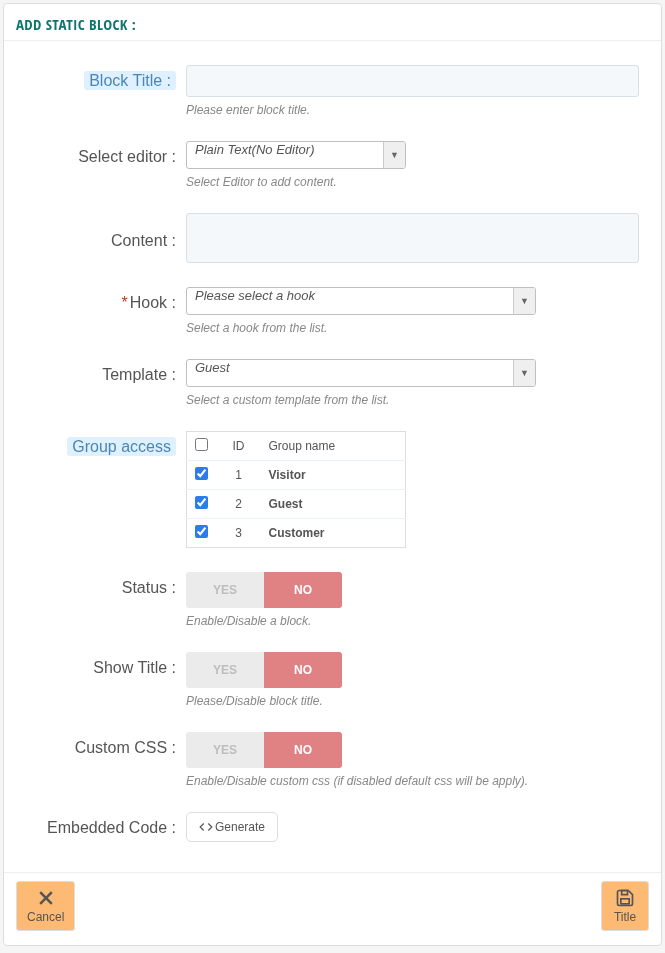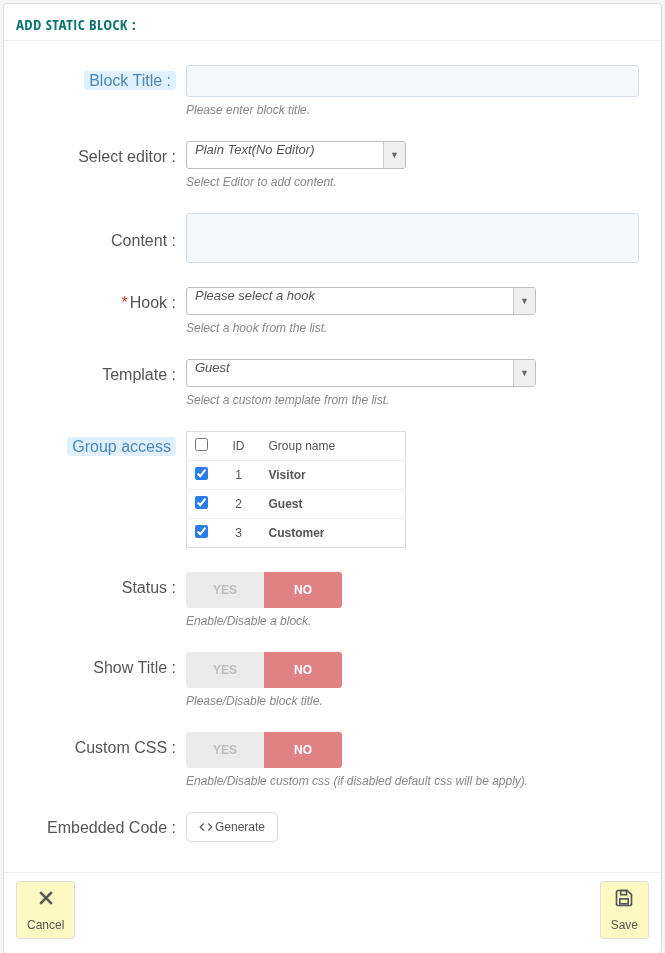--- a/index.html
+++ b/index.html
@@ -159,24 +159,24 @@
     align-items: flex-end;
     padding: 8px 12px 4px;
     border-top: 1px solid #eee;
     margin-top: 20px;
   }
   .footer-btn {
     display: flex;
     flex-direction: column;
     align-items: center;
     justify-content: center;
-    gap: 10px;
+    gap: 2px;
     border: 1px solid #ddd;
     border-radius: 3px;
-    background: #fef9c3;
+    background: #fdba74;
     padding: 6px 10px;
     min-width: 48px;
     color: #555;
     font-size: 12px;
   }
   .footer-btn svg { width: 20px; height: 20px; }
   input[type=checkbox] { accent-color: #2b7de9; }
 </style>
 </head>
 <body>
@@ -327,16 +327,16 @@
           <line x1="19" y1="5" x2="5" y2="19"></line>
       </svg>
       <span>Cancel</span>
     </div>
     <div class="footer-btn">
       <svg viewBox="0 0 24 24" fill="none" stroke="#555" stroke-width="2">
         <path d="M19 21H5a2 2 0 0 1-2-2V5a2 2 0 0 1 2-2h11l5 5v11a2 2 0 0 1-2 2z"></path>
         <rect x="7" y="13" width="10" height="6"></rect>
           <rect x="8" y="3" width="7" height="5"></rect>
       </svg>
-      <span>Save</span>
+      <span>Title</span>
     </div>
   </div>
 </div>
 
 </body></html>

